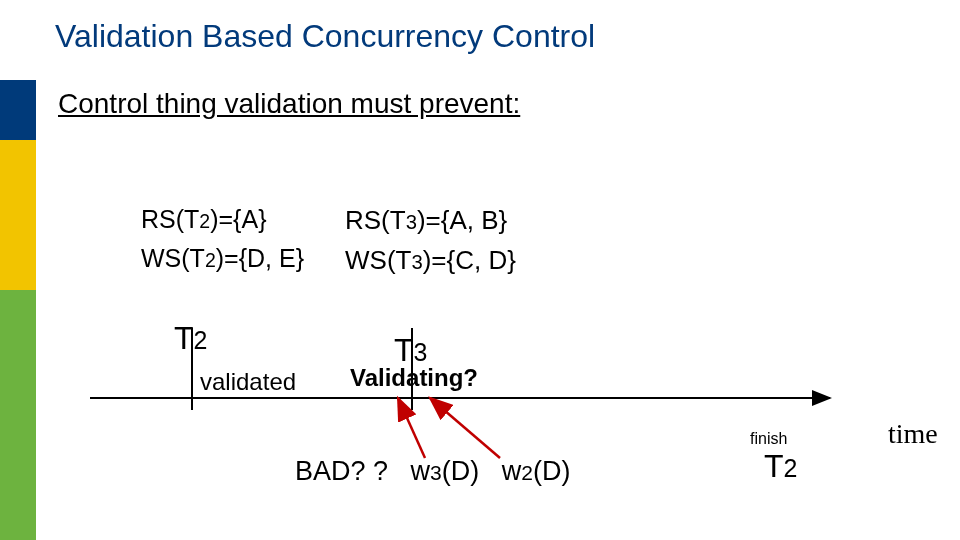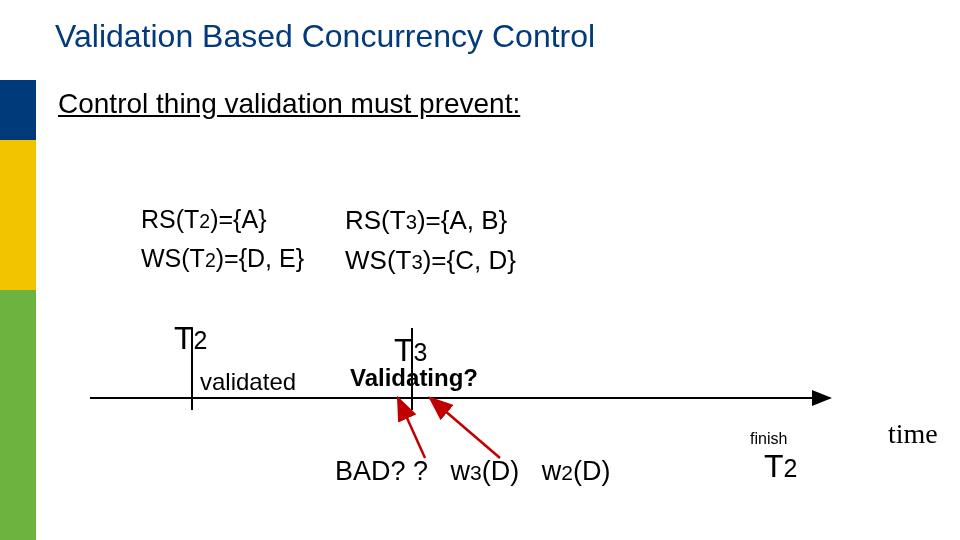--- a/index.html
+++ b/index.html
@@ -110,21 +110,20 @@
     position: absolute;
     left: 764px;
     top: 448px;
     font-size: 32px;
   }
   .bad-label {
     position: absolute;
     left: 295px;
     top: 456px;
     font-size: 27px;
-    margin-left: 40px;
   }
 
   svg.overlay {
     position: absolute;
     left: 0;
     top: 0;
     pointer-events: none;
   }
 </style>
 </head>

